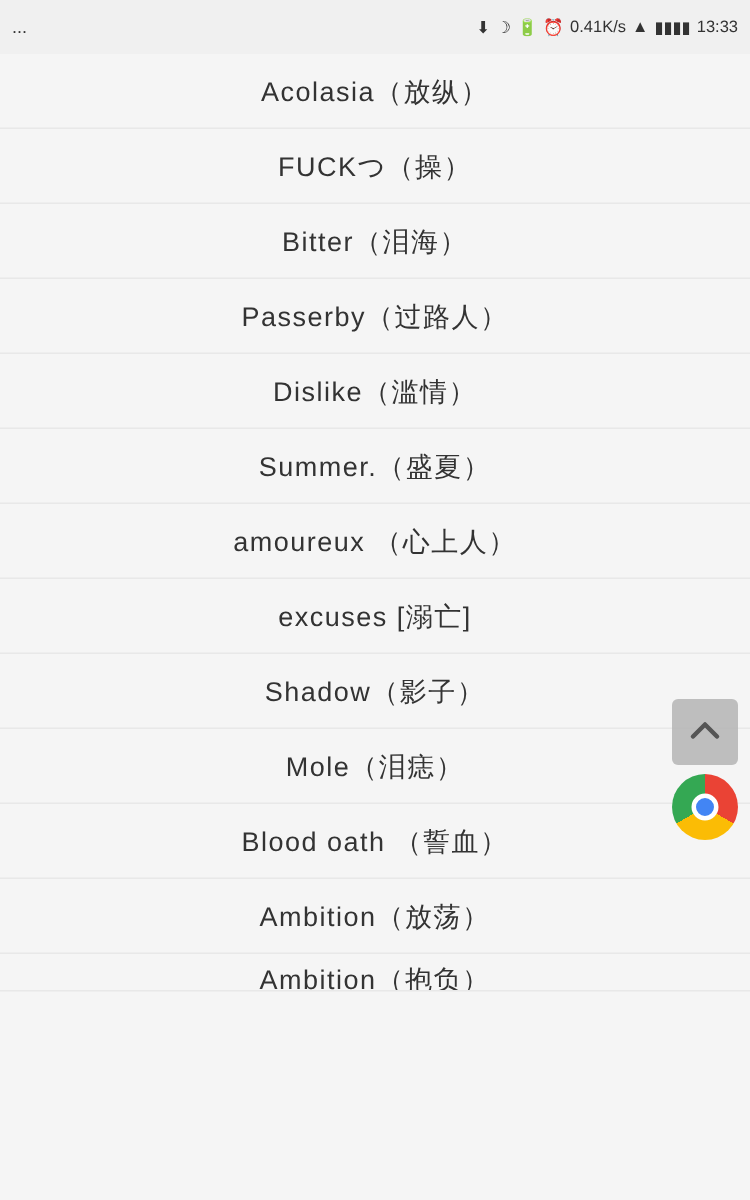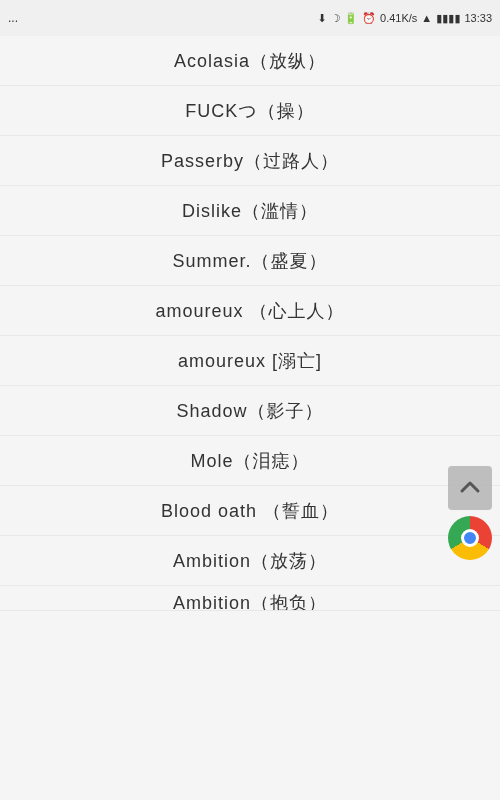--- a/index.html
+++ b/index.html
@@ -142,33 +142,36 @@
 <div class="list-container">
 
   <div id="items-wrapper">
       <div class="list-item">
         <span class="item-text">Acolasia（放纵）</span>
       </div>
       <div class="list-item">
         <span class="item-text">FUCKつ（操）</span>
       </div>
       <div class="list-item">
+        <span class="item-text">Bitter（泪海）</span>
+      </div>
+      <div class="list-item">
         <span class="item-text">Passerby（过路人）</span>
       </div>
       <div class="list-item">
         <span class="item-text">Dislike（滥情）</span>
       </div>
       <div class="list-item">
         <span class="item-text">Summer.（盛夏）</span>
       </div>
       <div class="list-item">
         <span class="item-text">amoureux （心上人）</span>
       </div>
       <div class="list-item">
-        <span class="item-text">amoureux [溺亡]</span>
+        <span class="item-text">excuses [溺亡]</span>
       </div>
       <div class="list-item">
         <span class="item-text">Shadow（影子）</span>
       </div>
       <div class="list-item">
         <span class="item-text">Mole（泪痣）</span>
       </div>
       <div class="list-item">
         <span class="item-text">Blood oath （誓血）</span>
       </div>

